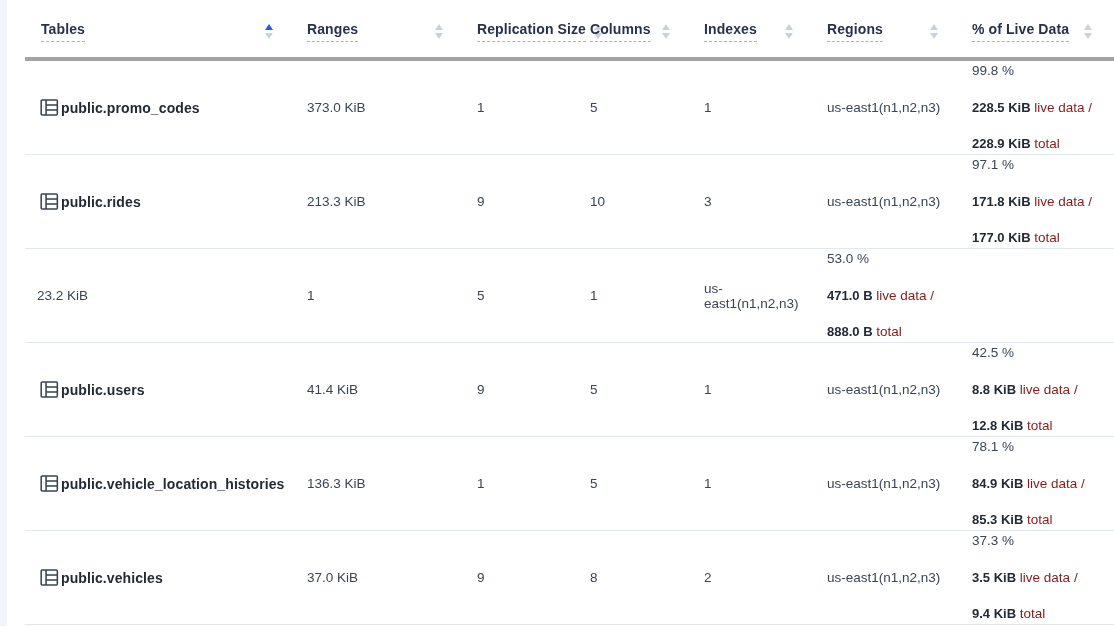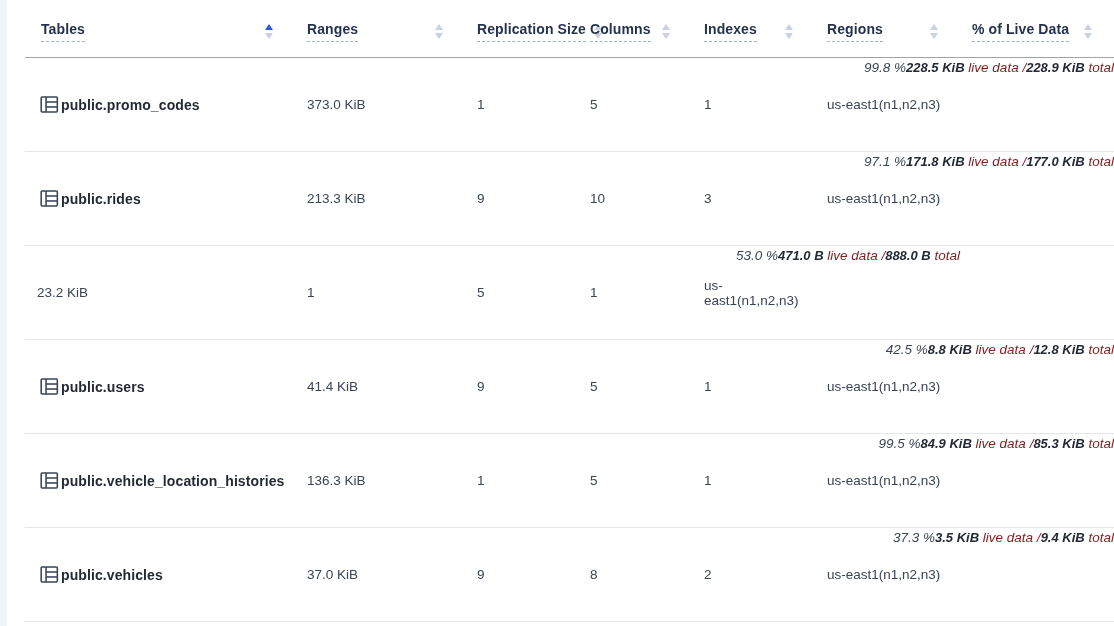--- a/index.html
+++ b/index.html
@@ -13,21 +13,21 @@
   }
   .table-wrap{
     position:absolute;left:25px;top:0;right:0;
   }
   .thead,.tr{
     display:grid;
     grid-template-columns:270px 170px 113px 114px 123px 145px minmax(150px,1fr);
   }
   .thead{
     height:57px;
-    border-bottom:1px solid #a3a3a3;
+    border-bottom:4px solid #a3a3a3;
   }
   .th{
     display:flex;align-items:center;justify-content:space-between;
     padding:6px 22px 0 12px;
     cursor:pointer;
   }
   .th:first-child{padding-left:16px;}
   .th-label{
     font-size:14px;font-weight:bold;color:#26324d;letter-spacing:.1px;
     padding-bottom:4px;
@@ -50,22 +50,22 @@
     font-size:13.5px;color:#394455;
   }
   .td-name{gap:2px;padding-left:15px;}
   .tbl-icon{display:flex;align-items:center;}
   .tbl-icon svg{display:block;}
   .tname{
     font-size:14px;font-weight:bold;color:#242a35;letter-spacing:.1px;
     white-space:nowrap;cursor:pointer;
   }
   .td-live{
-    align-items:flex-start;justify-content:flex-end;
-    line-height:20px;font-size:13.5px;white-space:nowrap;font-style:italic;
+    flex-direction:column;align-items:flex-start;justify-content:space-between;
+    line-height:20px;font-size:13.5px;white-space:nowrap;
   }
   .pct{color:#394455;}
   .num{color:#242a35;font-weight:bold;font-size:13px;margin-top:36px;}
   .dim{color:#7f1d1d;}
 </style>
 </head>
 <body>
 
 <div class="page-left-strip"></div>
 
@@ -220,21 +220,21 @@
           </svg>
         </span>
         <span class="tname">public.vehicle_location_histories</span>
       </div>
       <div class="td">136.3 KiB</div>
       <div class="td">1</div>
       <div class="td">5</div>
       <div class="td">1</div>
       <div class="td">us-east1(n1,n2,n3)</div>
       <div class="td td-live">
-        <div class="pct">99.5 %</div>
+        <div class="pct">78.1 %</div>
         <div><span class="num">84.9 KiB</span> <span class="dim">live data /</span></div>
         <div><span class="num">85.3 KiB</span> <span class="dim">total</span></div>
       </div>
     </div>
 
     <div class="tr">
       <div class="td td-name">
         <span class="tbl-icon">
           <svg width="19" height="19" viewBox="0 0 16 16" fill="none">
             <rect x="1" y="1.7" width="13.6" height="12.6" rx="0.8" stroke="#394455" stroke-width="1.3"></rect>

